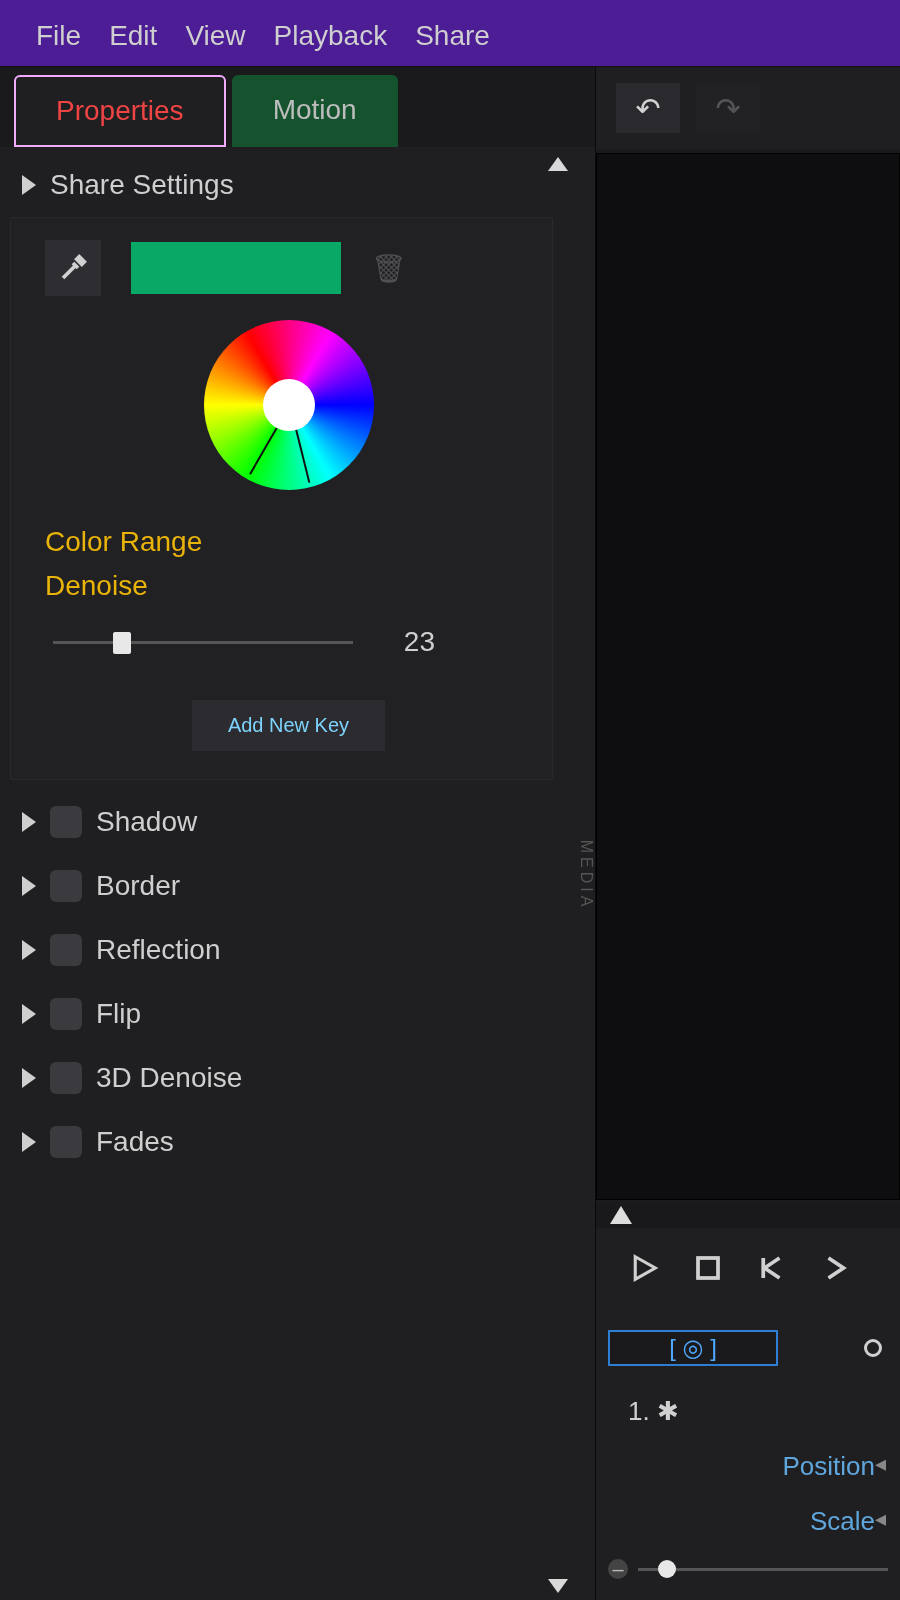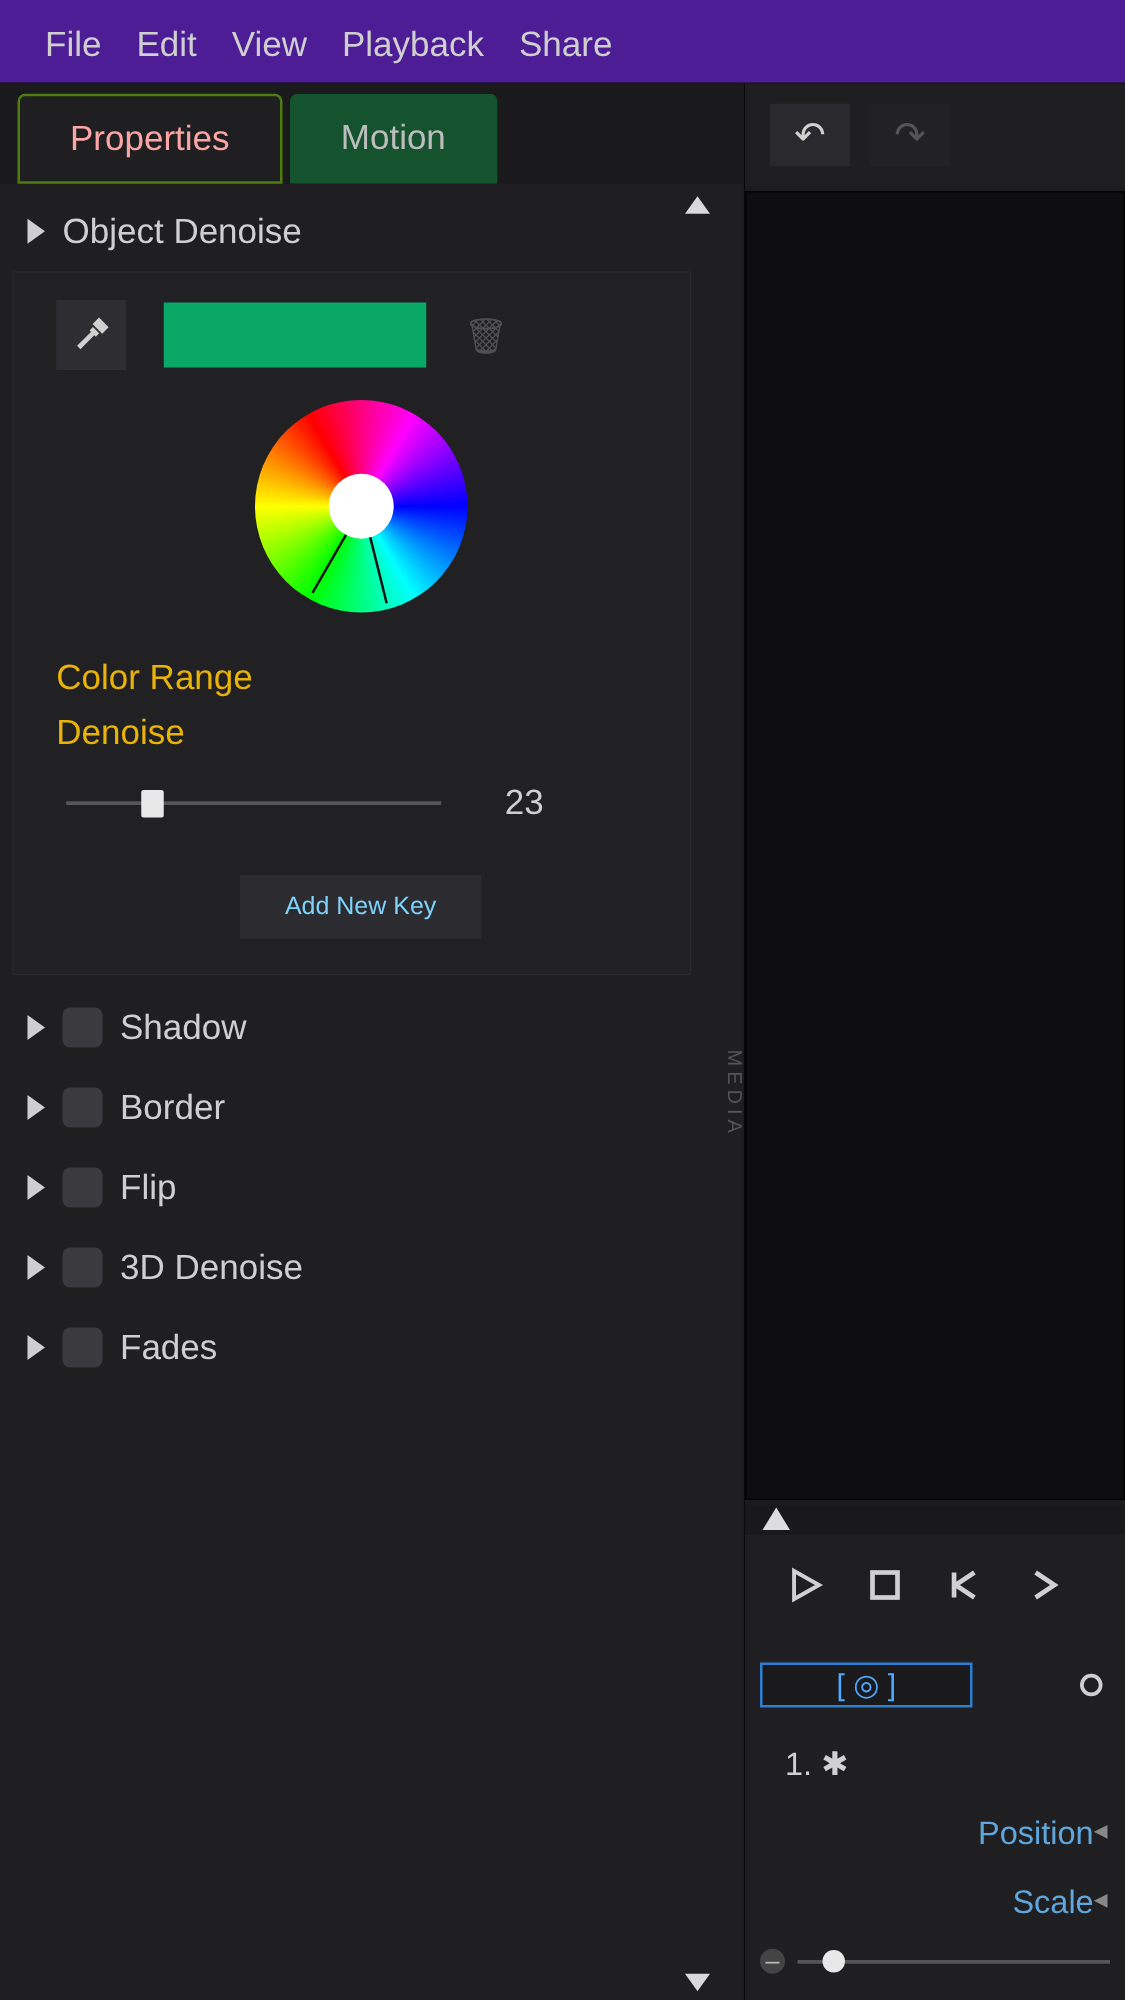--- a/index.html
+++ b/index.html
@@ -52,22 +52,22 @@
     padding: 18px 40px;
     border: 1px solid transparent;
     border-radius: 6px 6px 0 0;
     color: #bdbdbd;
     font-size: 28px;
     background: #14532d;
     margin-right: 6px;
     margin-top: 6px;
   }
   .tab.active {
-    color: #fca5a5;
-    border: 2px solid #4d7c0f;
+    color: #ef4444;
+    border: 2px solid #f0abfc;
     background: #1f1f22;
   }
   
   .panel {
     flex: 1;
     position: relative;
     padding: 6px 18px 0 10px;
     overflow: hidden;
   }
   .scrollbar-track {
@@ -342,21 +342,21 @@
 
     <div class="panel">
       <div class="scrollbar-track">
         <div class="scroll-up-arrow"></div>
         <div class="scroll-down-arrow"></div>
       </div>
       <span class="vtxt">MEDIA</span>
 
       <div class="section-row">
         <div class="tri"></div>
-        <span>Object Denoise</span>
+        <span>Share Settings</span>
       </div>
 
 
       <div class="chroma-body">
         <div class="color-row">
           <div class="pick-btn">
             <svg class="svg-icon" viewBox="0 0 24 24">
                 <path d="M4 20 L14 10 M12 8 L16 12 M15 5 L19 9 L21 7 L17 3 Z" stroke="#d0d0d0"></path>
               </svg>
           </div>
@@ -390,20 +390,25 @@
         <span>Shadow</span>
       </div>
       <div class="section-row">
         <div class="tri"></div>
         <div class="chk"></div>
         <span>Border</span>
       </div>
       <div class="section-row">
         <div class="tri"></div>
         <div class="chk"></div>
+        <span>Reflection</span>
+      </div>
+      <div class="section-row">
+        <div class="tri"></div>
+        <div class="chk"></div>
         <span>Flip</span>
       </div>
       <div class="section-row">
         <div class="tri"></div>
         <div class="chk"></div>
         <span>3D Denoise</span>
       </div>
       <div class="section-row">
         <div class="tri"></div>
         <div class="chk"></div>

